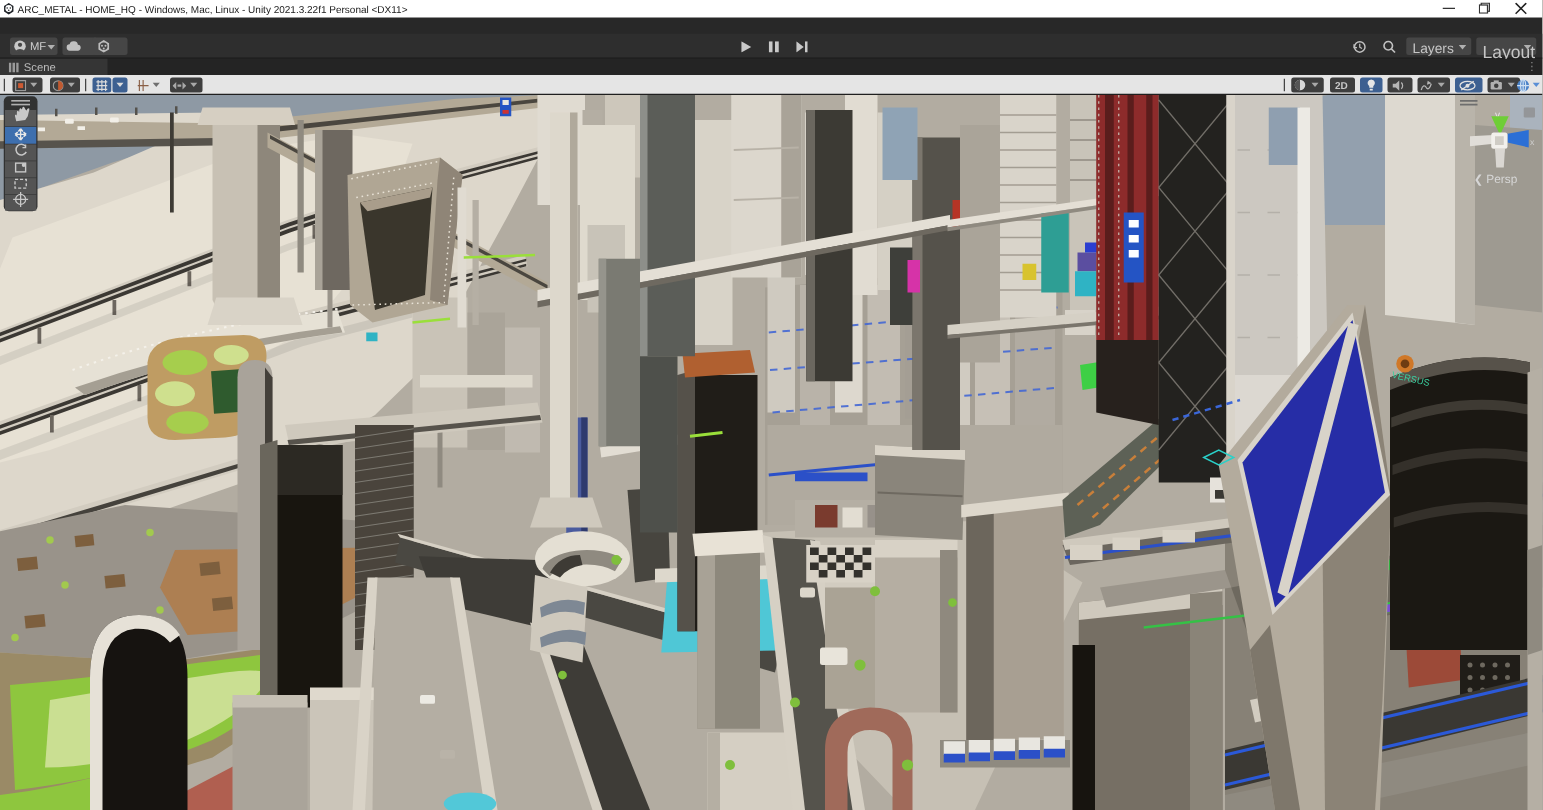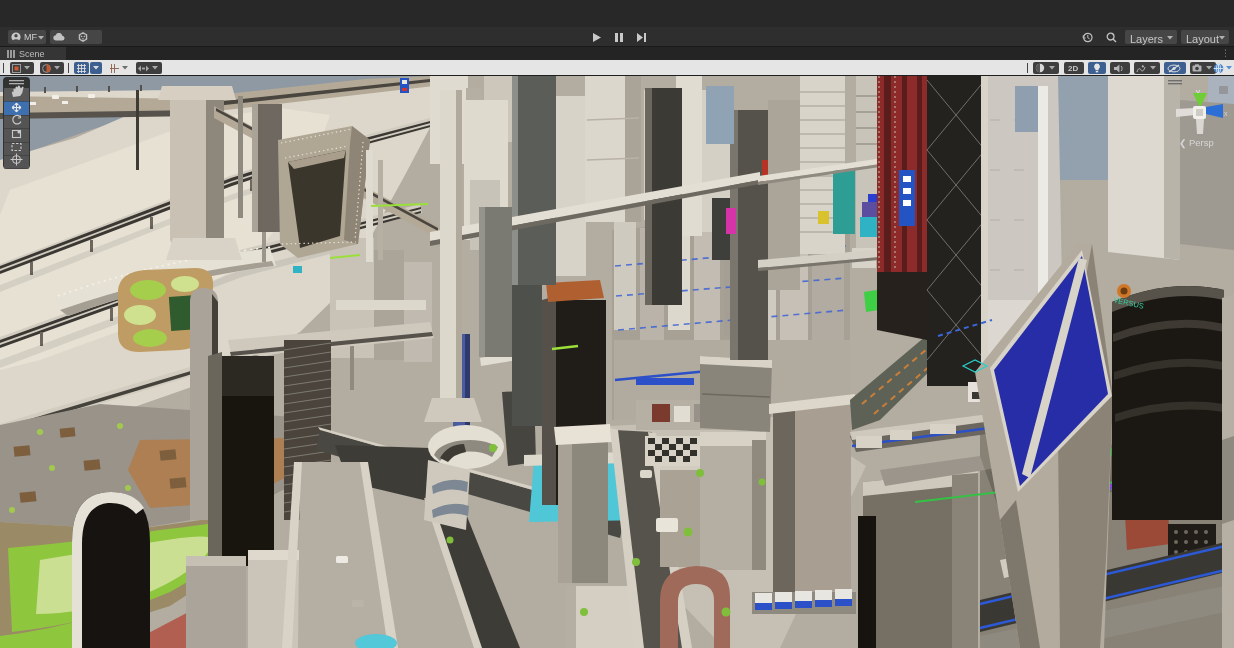--- a/index.html
+++ b/index.html
@@ -13,33 +13,51 @@
   #menubar { position:absolute; left:0; top:14px; width:1234px; height:13px; background:#ffffff; }
   .menuitem { position:absolute; top:2px; font-size:8.5px; color:#1c1c1c; }
   #winbtns { position:absolute; right:0; top:0; width:160px; height:14px; }
 
   
   #toolbar { position:absolute; left:0; top:27px; width:1234px; height:20px; background:#2e2e2e; border-bottom:1px solid #1a1a1a; }
   .tbtn { position:absolute; top:3px; height:14px; background:#464646; border-radius:2px;padding-left:28px; }
 
   
   #tabrow { position:absolute; left:0; top:47px; width:1234px; height:13px; background:#242424; }
-  #scenetab { position:absolute; left:0; top:0; width:66px; height:13px; background:#353535; color:#bdbdbd; font-size:9px; }
+  #scenetab { position:absolute; left:0; top:0; width:86px; height:13px; background:#353535; color:#bdbdbd; font-size:9px; }
 
   
   #scenebar { position:absolute; left:0; top:60px; width:1234px; height:16px; background:#e5e5e5; border-bottom:1px solid #1f1f1f; }
   .sbtn { position:absolute; top:2px; height:12px; background:#3e3e3e; border-radius:2px; }
   .sbtn.on { background:#3d6091; }
 
   
   #viewport { position:absolute; left:0; top:76px; width:1234px; height:572px; background:#b8b2a8; overflow:hidden; }
 </style>
 </head>
 <body>
 <div id="app">
+  <div id="titlebar">
+    <svg class="abs" style="left:2px;top:2px" width="10" height="10" viewBox="0 0 24 24">
+        <path fill="#1f2328" d="M12 1 L21 6.5 V17.5 L12 23 L3 17.5 V6.5 Z M12 5 A 6.5 6.5 0 1 0 12 18 A 6.5 6.5 0 1 0 12 5 Z M9 9.2 A1.5 1.5 0 1 1 9 12.2 A1.5 1.5 0 1 1 9 9.2 Z M15 9.2 A1.5 1.5 0 1 1 15 12.2 A1.5 1.5 0 1 1 15 9.2 Z M12 13.5 A1.5 1.5 0 1 1 12 16.5 A1.5 1.5 0 1 1 12 13.5 Z"></path>
+      </svg>
+    <div id="titletext">ARC_METAL - HOME_HQ - Windows, Mac, Linux - Unity 2021.3.22f1 Personal &lt;DX11&gt;</div>
+    <div id="winbtns">
+      <svg class="abs" style="right:70px;top:6px" width="10" height="2">
+          <rect width="10" height="1.2" fill="#333"></rect>
+        </svg>
+      <svg class="abs" style="right:42px;top:2px" width="9" height="9">
+          <rect x="2" y="0.5" width="6.5" height="6.5" fill="none" stroke="#333" stroke-width="1"></rect>
+          <rect x="0.5" y="2" width="6.5" height="6.5" fill="#fff" stroke="#333" stroke-width="1"></rect>
+        </svg>
+      <svg class="abs" style="right:12px;top:2px" width="10" height="10">
+          <path d="M0.5 0.5 L9 9 M9 0.5 L0.5 9" stroke="#222" stroke-width="1.2"></path>
+        </svg>
+    </div>
+  </div>
 
   <div id="toolbar">
 
     <div class="tbtn" style="left:8px;width:38px;">
       <svg class="abs" style="left:3px;top:2px" width="10" height="10" viewBox="0 0 10 10">
           <circle cx="5" cy="5" r="4.6" fill="#c8c8c8"></circle>
           <circle cx="5" cy="3.8" r="1.7" fill="#464646"></circle>
           <path d="M1.5 8.5 A4.8 4 0 0 1 8.5 8.5 A 5 5 0 0 1 1.5 8.5 Z" fill="#464646"></path>
         </svg>
       <span style="position:absolute;left:16px;top:2px;font-size:9px;color:#cfcfcf;">MF</span>
@@ -91,21 +109,21 @@
           <path d="M7 7 L10 10" stroke="#c0c0c0" stroke-width="1.4"></path>
         </svg>
     </div>
     <div class="tbtn" style="left:1125px;width:52px;">
       <span style="position:absolute;left:5px;top:2.5px;font-size:11px;color:#c6c6c6;">Layers</span>
       <svg class="abs" style="left:42px;top:6px" width="6" height="4">
           <path d="M0 0 L6 0 L3 3.6 Z" fill="#b0b0b0"></path>
         </svg>
     </div>
     <div class="tbtn" style="left:1181px;width:48px;">
-      <span style="position:absolute;left:5px;top:2.5px;font-size:11px;color:#c6c6c6;">Layout</span>
+      <span style="position:absolute;left:5px;top:2.5px;font-size:14px;color:#c6c6c6;">Layout</span>
       <svg class="abs" style="left:38px;top:6px" width="6" height="4">
           <path d="M0 0 L6 0 L3 3.6 Z" fill="#b0b0b0"></path>
         </svg>
     </div>
   </div>
 
   <div id="tabrow">
     <div id="scenetab">
       <svg class="abs" style="left:7px;top:3px" width="8" height="8" viewBox="0 0 8 8">
           <g fill="#9a9a9a">

